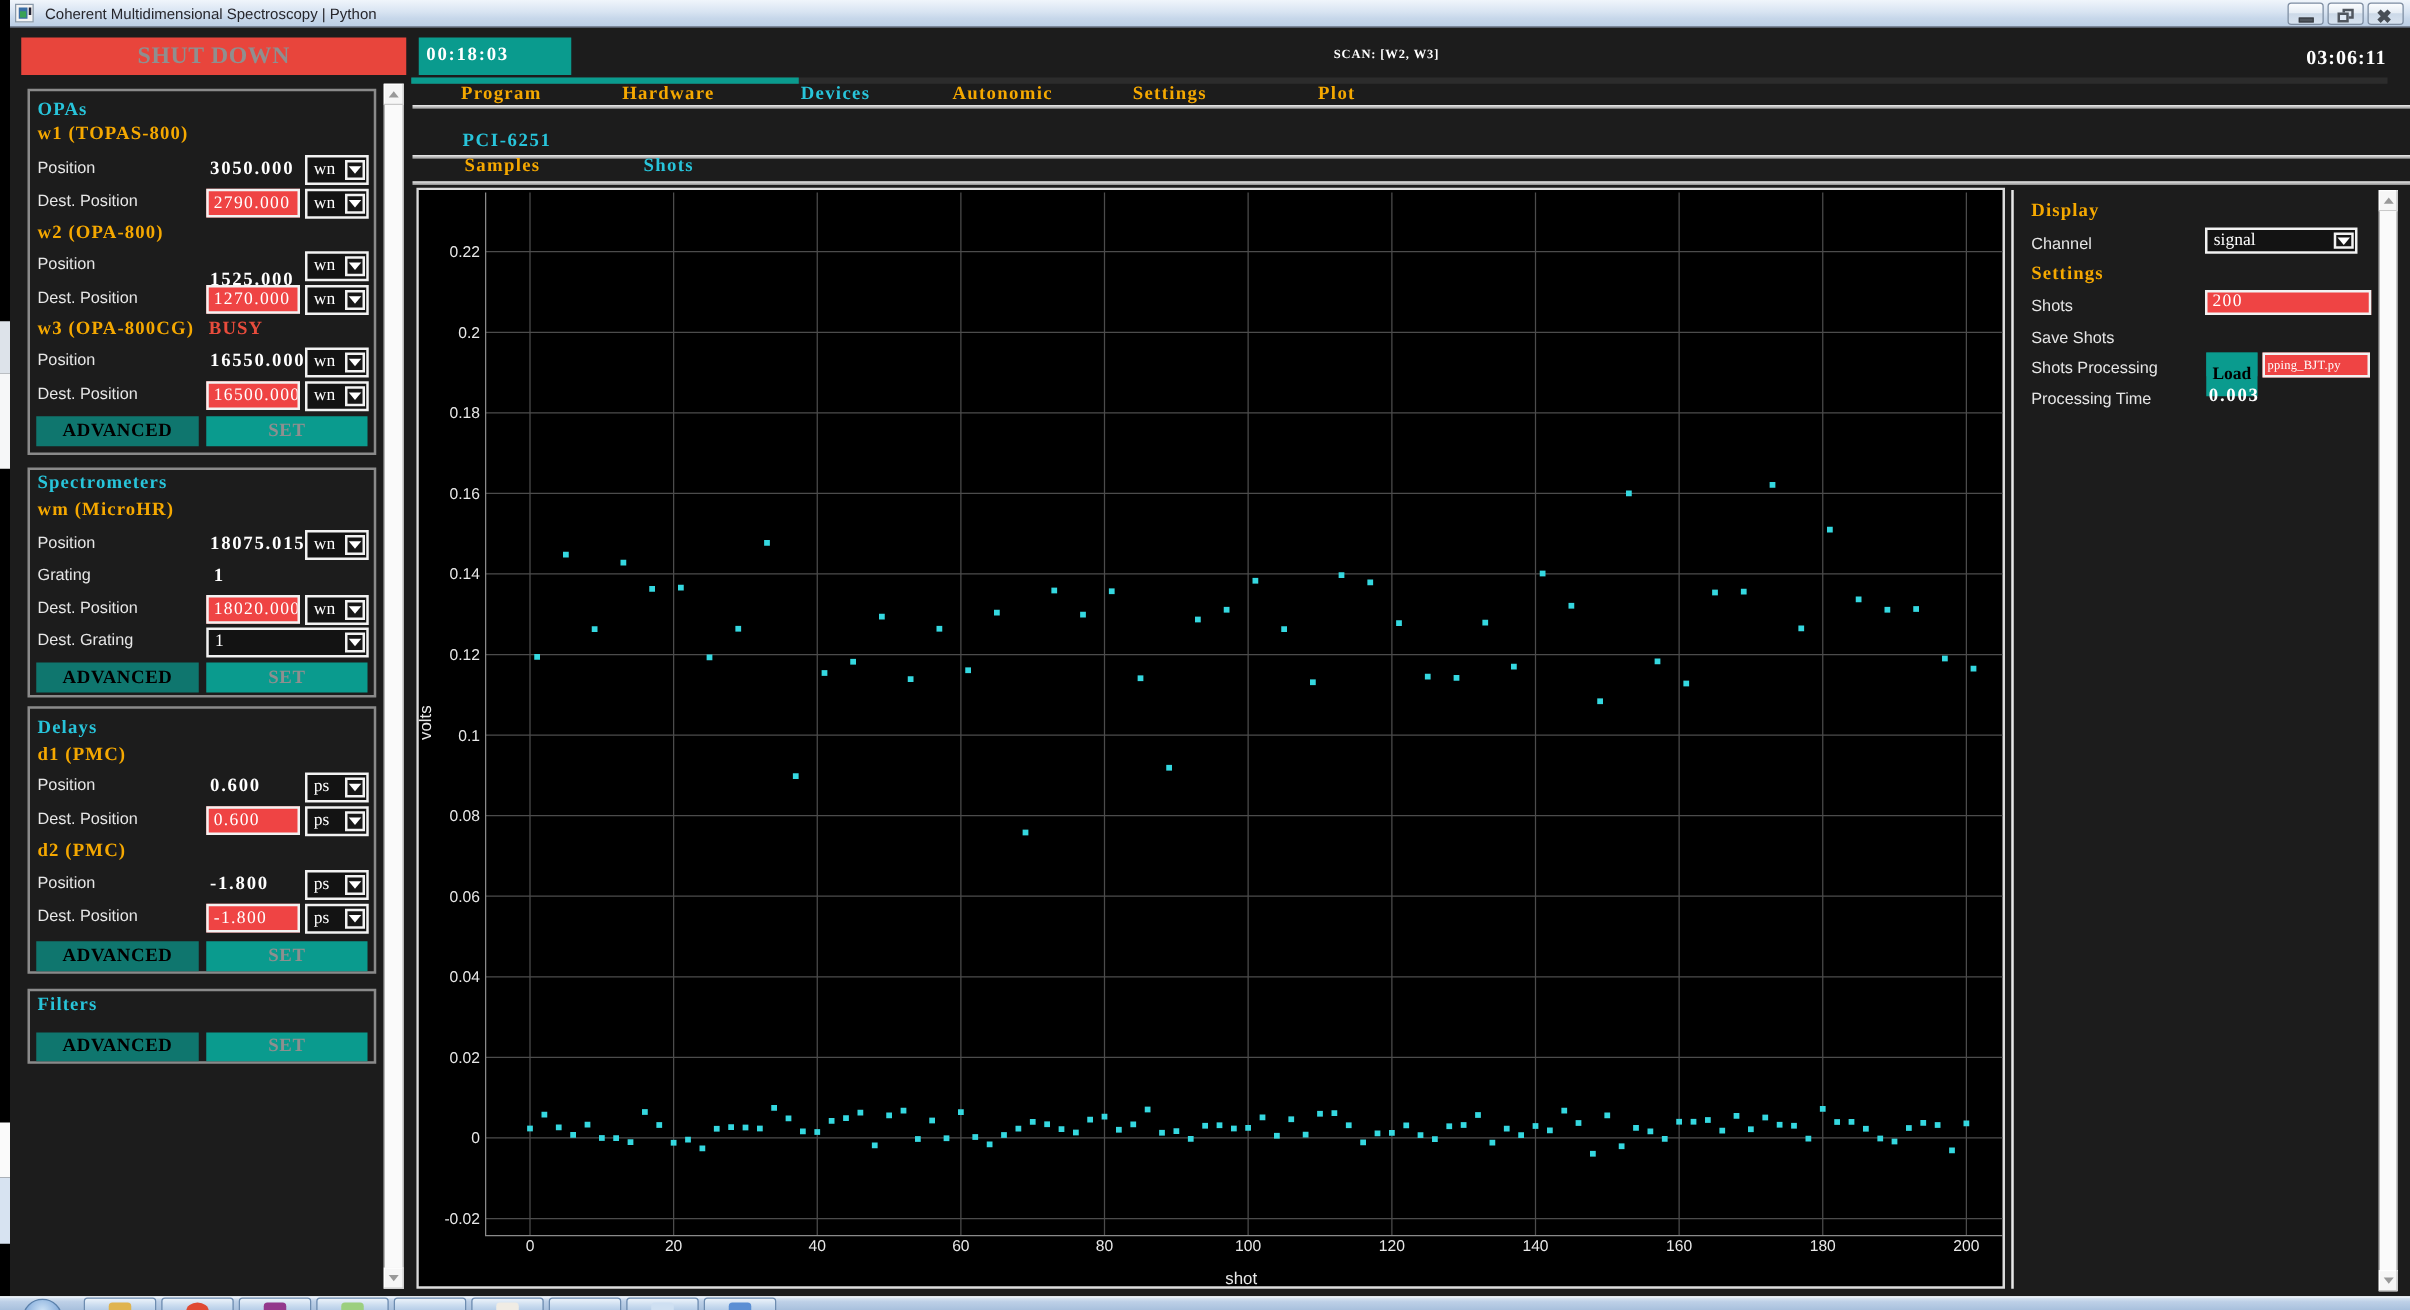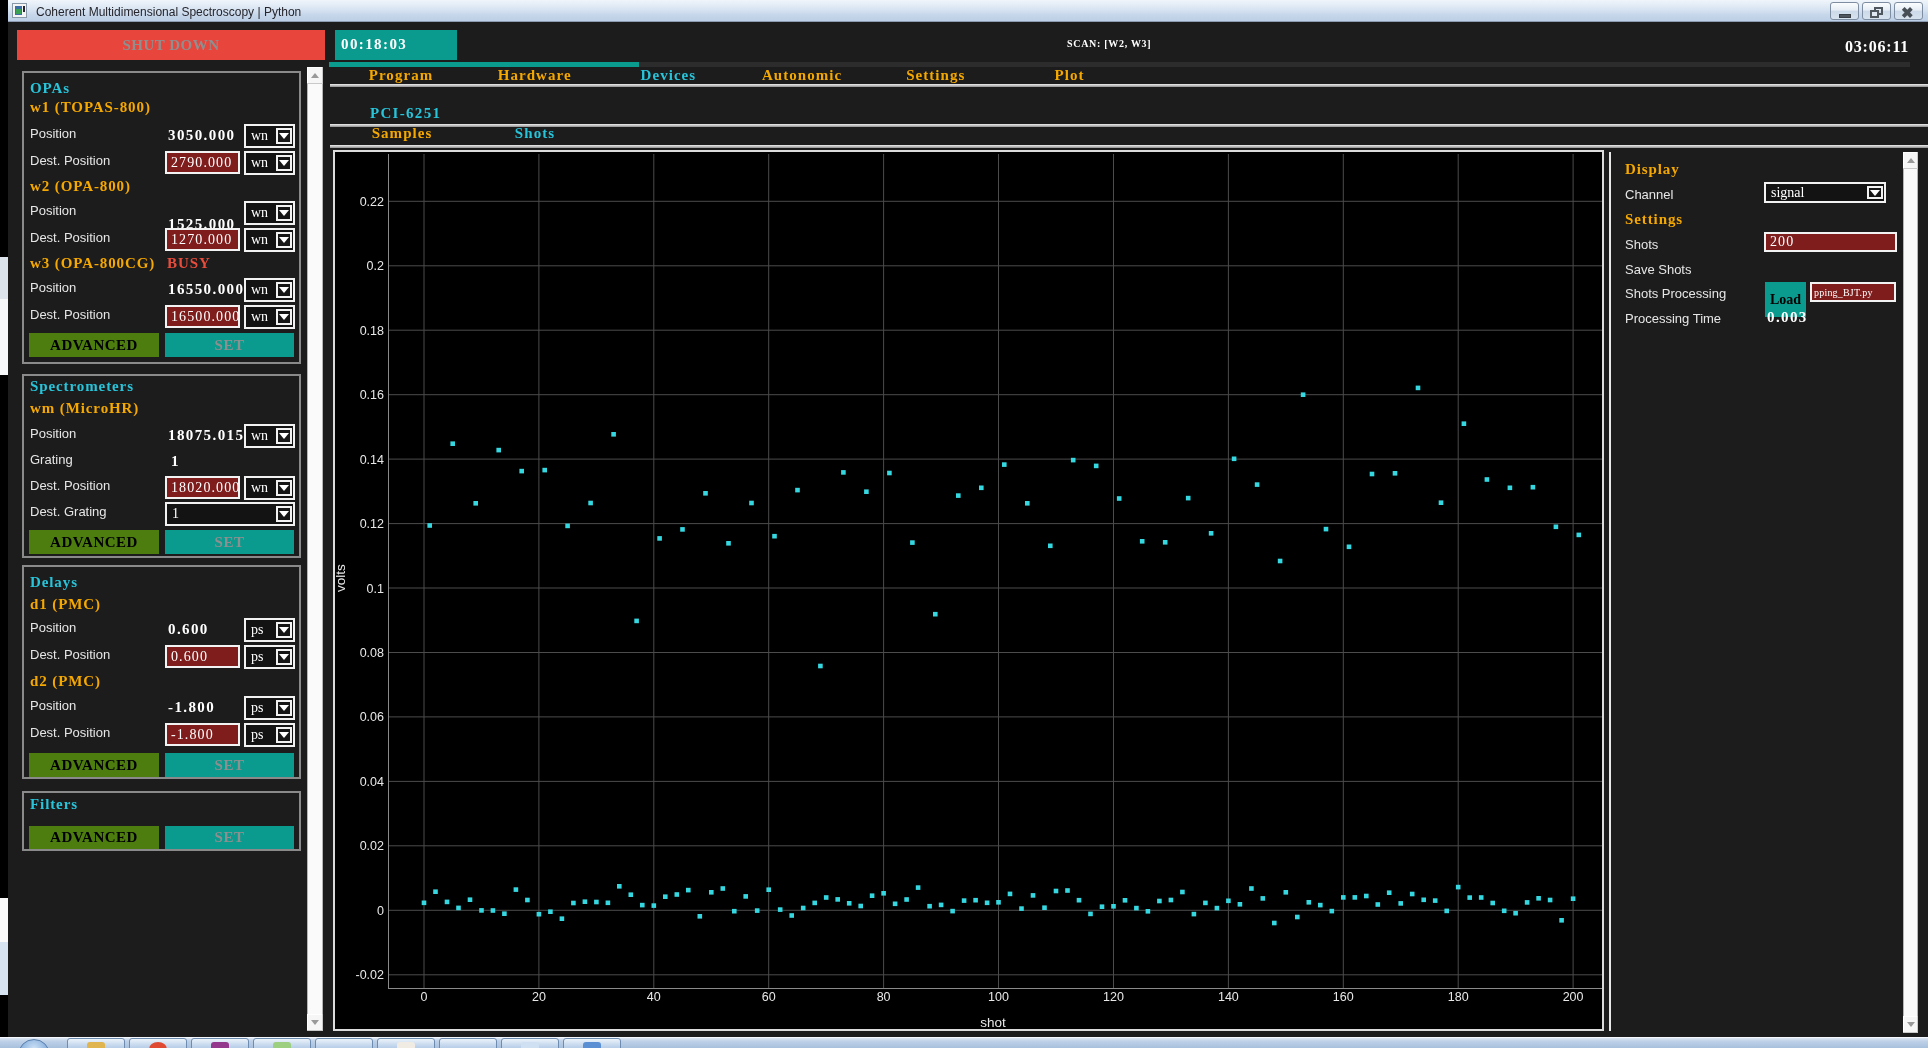--- a/index.html
+++ b/index.html
@@ -1,26 +1,26 @@
 <!DOCTYPE html>
 <html><head><meta charset="utf-8"><style>
 *{margin:0;padding:0;box-sizing:border-box}
 html,body{width:1928px;height:1048px;overflow:hidden;background:#000;font-family:"Liberation Sans",sans-serif}
 .ab{position:absolute}
 .lbl{font-size:13px;color:#e6e6e6;white-space:nowrap}
 .hdr{font-family:"Liberation Serif",serif;font-weight:bold;font-size:15px;color:#28c4da;white-space:nowrap;letter-spacing:.9px}
 .sub{font-family:"Liberation Serif",serif;font-weight:bold;font-size:15px;color:#f5a800;white-space:nowrap;letter-spacing:.9px}
 .val{font-family:"Liberation Serif",serif;font-weight:bold;font-size:15px;color:#fff;letter-spacing:1.4px;white-space:nowrap}
-.inp{background:#7f1d1d;border:2px solid #f2f2f2;color:#fff;font-family:"Liberation Serif",serif;font-size:14px;letter-spacing:1.1px;display:flex;align-items:center;white-space:nowrap;overflow:hidden}
+.inp{background:#ef4444;border:2px solid #f2f2f2;color:#fff;font-family:"Liberation Serif",serif;font-size:14px;letter-spacing:1.1px;display:flex;align-items:center;white-space:nowrap;overflow:hidden}
 .dd{background:#131313;border:2px solid #f2f2f2;}
 .ddt{position:absolute;left:5px;top:50%;transform:translateY(-50%);color:#fff;font-family:"Liberation Serif",serif;font-size:14px}
 .arr{position:absolute;top:2px;right:1px;width:16px;bottom:2px;background:#161616;border:2px solid #f2f2f2;display:flex;align-items:center;justify-content:center}
 .arr i{width:0;height:0;border-left:5px solid transparent;border-right:5px solid transparent;border-top:6px solid #fff}
 .panel{border:2px solid #8a8a8a}
-.btnA{background:#4d7c0f;color:#000;font-family:"Liberation Serif",serif;font-weight:bold;font-size:15px;display:flex;align-items:center;justify-content:center;letter-spacing:.5px}
+.btnA{background:#0f766e;color:#000;font-family:"Liberation Serif",serif;font-weight:bold;font-size:15px;display:flex;align-items:center;justify-content:center;letter-spacing:.5px}
 .btnS{background:#0a9b8e;color:#8f8f8f;font-family:"Liberation Serif",serif;font-weight:bold;font-size:15px;display:flex;align-items:center;justify-content:center;letter-spacing:.5px}
 .serifb{font-family:"Liberation Serif",serif;font-weight:bold;white-space:nowrap}
 .sb{background:#fafafa;border:1px solid #b5b5b5}
 .sbb{position:absolute;left:0;right:0;height:17px;background:#f6f6f6;box-shadow:inset -1px -1px 0 #c9c9c9,inset 1px 1px 0 #fff;display:flex;align-items:center;justify-content:center}
 .sbb i{width:0;height:0;border:4px solid transparent}
 </style></head><body>
 
 <div class="ab" style="left:0;top:0;width:8px;height:1048px;background:#000"></div>
 <div class="ab" style="left:0;top:257px;width:8px;height:42px;background:#dde3ea"></div>
 <div class="ab" style="left:0;top:299px;width:8px;height:76px;background:#f6f7f8"></div>
@@ -38,21 +38,21 @@
     <div class="ab" style="left:8px;top:11px;width:12px;height:4px;background:#50565e;border:1px solid #3a3f46"></div>
   </div>
 <div class="ab" style="left:1862px;top:2px;width:29px;height:18px;background:linear-gradient(#fbfdfe,#e6edf5 45%,#ccd9e8 50%,#d7e2ef);border:1px solid #7e8da1;border-radius:3px">
     <div class="ab" style="left:11px;top:4px;width:9px;height:8px;border:2px solid #50565e"></div>
     <div class="ab" style="left:7px;top:7px;width:9px;height:8px;border:2px solid #50565e;background:#dfe8f3"></div>
   </div>
 <div class="ab" style="left:1894px;top:2px;width:29px;height:18px;background:linear-gradient(#fbfdfe,#e6edf5 45%,#ccd9e8 50%,#d7e2ef);border:1px solid #7e8da1;border-radius:3px">
     <div class="ab" style="left:6px;top:1px;width:17px;height:17px;color:#484e56;font-weight:bold;font-size:15px">✖</div>
   </div>
 <div class="ab" style="left:17px;top:30px;width:308px;height:30px;background:#e8453c">
-    <div class="serifb" style="position:absolute;left:0;top:0;width:100%;height:100%;display:flex;align-items:center;justify-content:center;font-size:15px;color:#8f8f8f;letter-spacing:.5px">SHUT DOWN</div>
+    <div class="serifb" style="position:absolute;left:0;top:0;width:100%;height:100%;display:flex;align-items:center;justify-content:center;font-size:19px;color:#8f8f8f;letter-spacing:.5px">SHUT DOWN</div>
   </div>
 <div class="ab" style="left:335px;top:30px;width:122px;height:30px;background:#0a9b8e">
     <div class="serifb" style="position:absolute;left:6px;top:6px;font-size:15px;color:#fff;letter-spacing:1.4px">00:18:03</div>
   </div>
 <div class="ab" style="left:329px;top:62px;width:1581px;height:5px;background:#2c2c2c"></div>
 <div class="ab" style="left:329px;top:62px;width:310px;height:5px;background:#0a9b8e"></div>
 <div class="ab serifb" style="left:1067px;top:38px;font-size:10px;color:#fff;letter-spacing:0.7px">SCAN: [W2, W3]</div>
 <div class="ab serifb" style="left:1845px;top:38px;font-size:16px;color:#fff;letter-spacing:0.8px">03:06:11</div>
 <div class="ab panel" style="left:22px;top:71px;width:279px;height:293px"></div>
 <div class="ab hdr" style="left:30px;top:80px;">OPAs</div>

